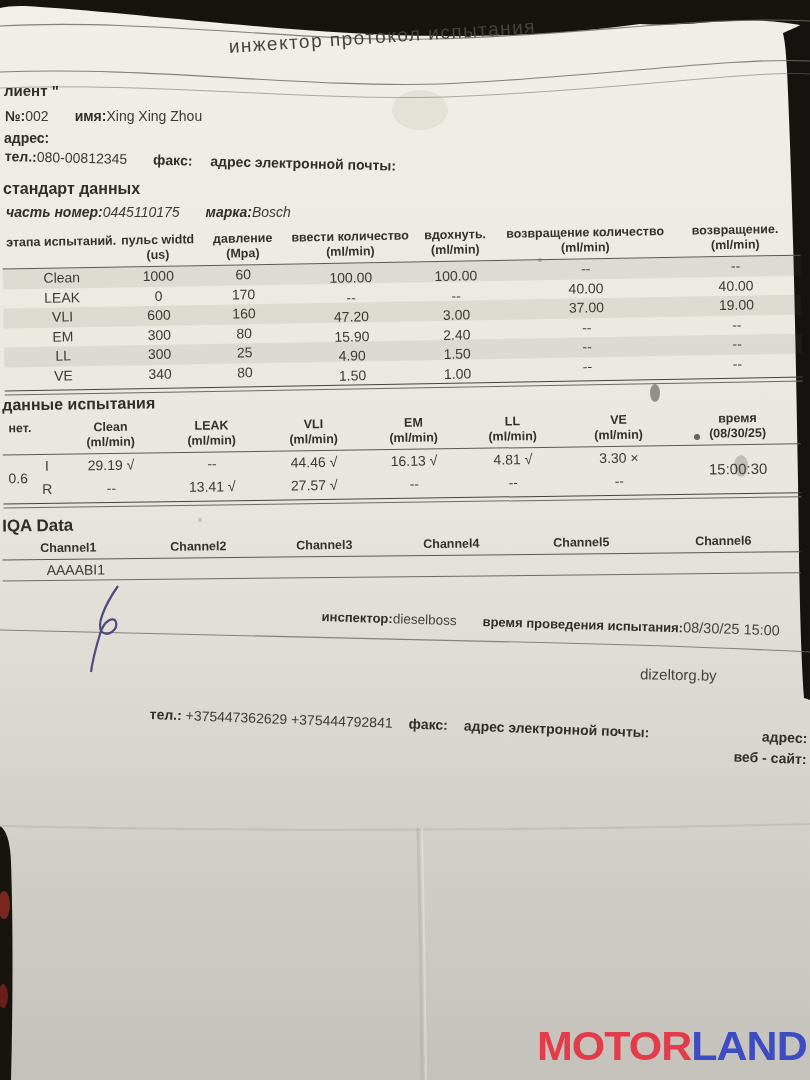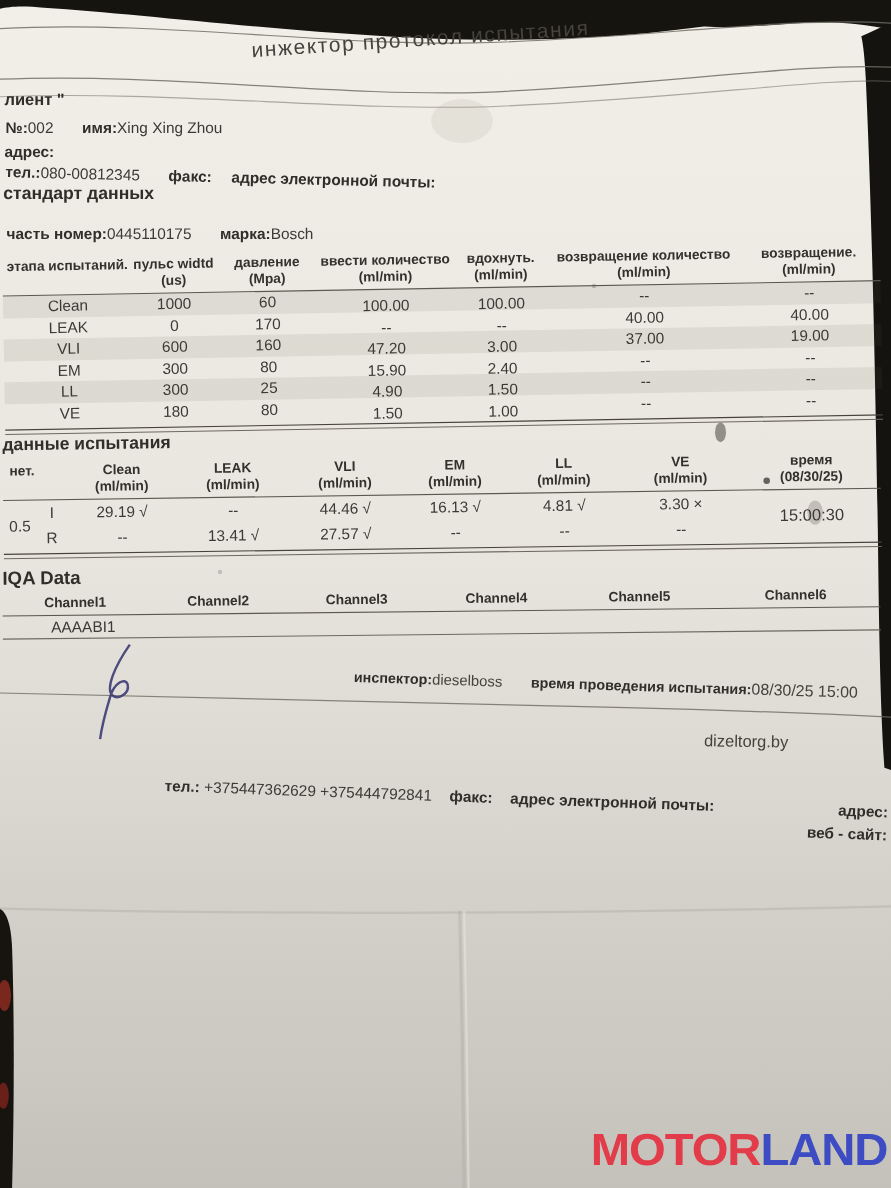--- a/index.html
+++ b/index.html
@@ -13,22 +13,22 @@
   .b{font-weight:bold;color:#312e2a;}
   .abs{position:absolute;white-space:nowrap;}
 
   .title{top:36px;left:228px;font-size:19px;letter-spacing:1.5px;color:#46423c;
          transform:rotate(-3.8deg);transform-origin:left top;}
 
   .cl-name{top:82px;left:4px;font-size:15px;}
   .cl-no{top:108px;left:5px;font-size:14px;}
   .cl-addr{top:130px;left:4px;font-size:14px;}
   .cl-tel{top:148px;left:5px;font-size:14px;transform:rotate(1.4deg);transform-origin:left top;}
-  .std{top:168px;left:3px;font-size:16px;}
-  .std-part{top:204px;left:6px;font-size:14px;}
+  .std{top:180px;left:3px;font-size:16px;}
+  .std-part{top:204px;left:6px;font-size:14px;font-style:italic;}
   .gap1{display:inline-block;width:26px;}
   .gap2{display:inline-block;width:18px;}
 
   
   .t1{top:230px;left:2px;width:798px;transform:rotate(-1deg);transform-origin:40% top;}
   .t1 .ghead,.t1 .grow{display:grid;grid-template-columns:118px 75px 95px 120px 90px 170px 130px;}
   .th{text-align:center;font-weight:bold;font-size:12.5px;line-height:1.2;color:#34312c;padding-bottom:3px;}
   .rule{height:0;border-top:1.3px solid #5c5850;}
   .rule2{height:0;border-top:1.1px solid #6d695f;}
   .t1 .grow{height:19.5px;line-height:19.5px;font-size:14px;text-align:center;}
@@ -192,21 +192,21 @@
         <div>LL</div>
           <div>300</div>
           <div>25</div>
           <div>4.90</div>
           <div>1.50</div>
           <div>--</div>
           <div>--</div>
       </div>
       <div class="grow">
         <div>VE</div>
-          <div>180</div>
+          <div>340</div>
           <div>80</div>
           <div>1.50</div>
           <div>1.00</div>
           <div>--</div>
           <div>--</div>
       </div>
       <div class="ruleH" style="margin-top:4px;"></div>
       <div class="rule2" style="margin-top:3px;"></div>
     </div>
 
@@ -240,21 +240,21 @@
             <div>VE</div>
             <div>(ml/min)</div>
           </div>
         <div class="th">
             <div>время</div>
             <div>(08/30/25)</div>
           </div>
       </div>
       <div class="rule"></div>
       <div class="gdata">
-        <div class="span2">0.5</div>
+        <div class="span2">0.6</div>
         <div>I</div>
         <div>29.19 √</div>
         <div>--</div>
         <div>44.46 √</div>
         <div>16.13 √</div>
         <div>4.81 √</div>
         <div>3.30 ×</div>
         <div class="span2 time">15:00:30</div>
         <div>R</div>
         <div>--</div>

